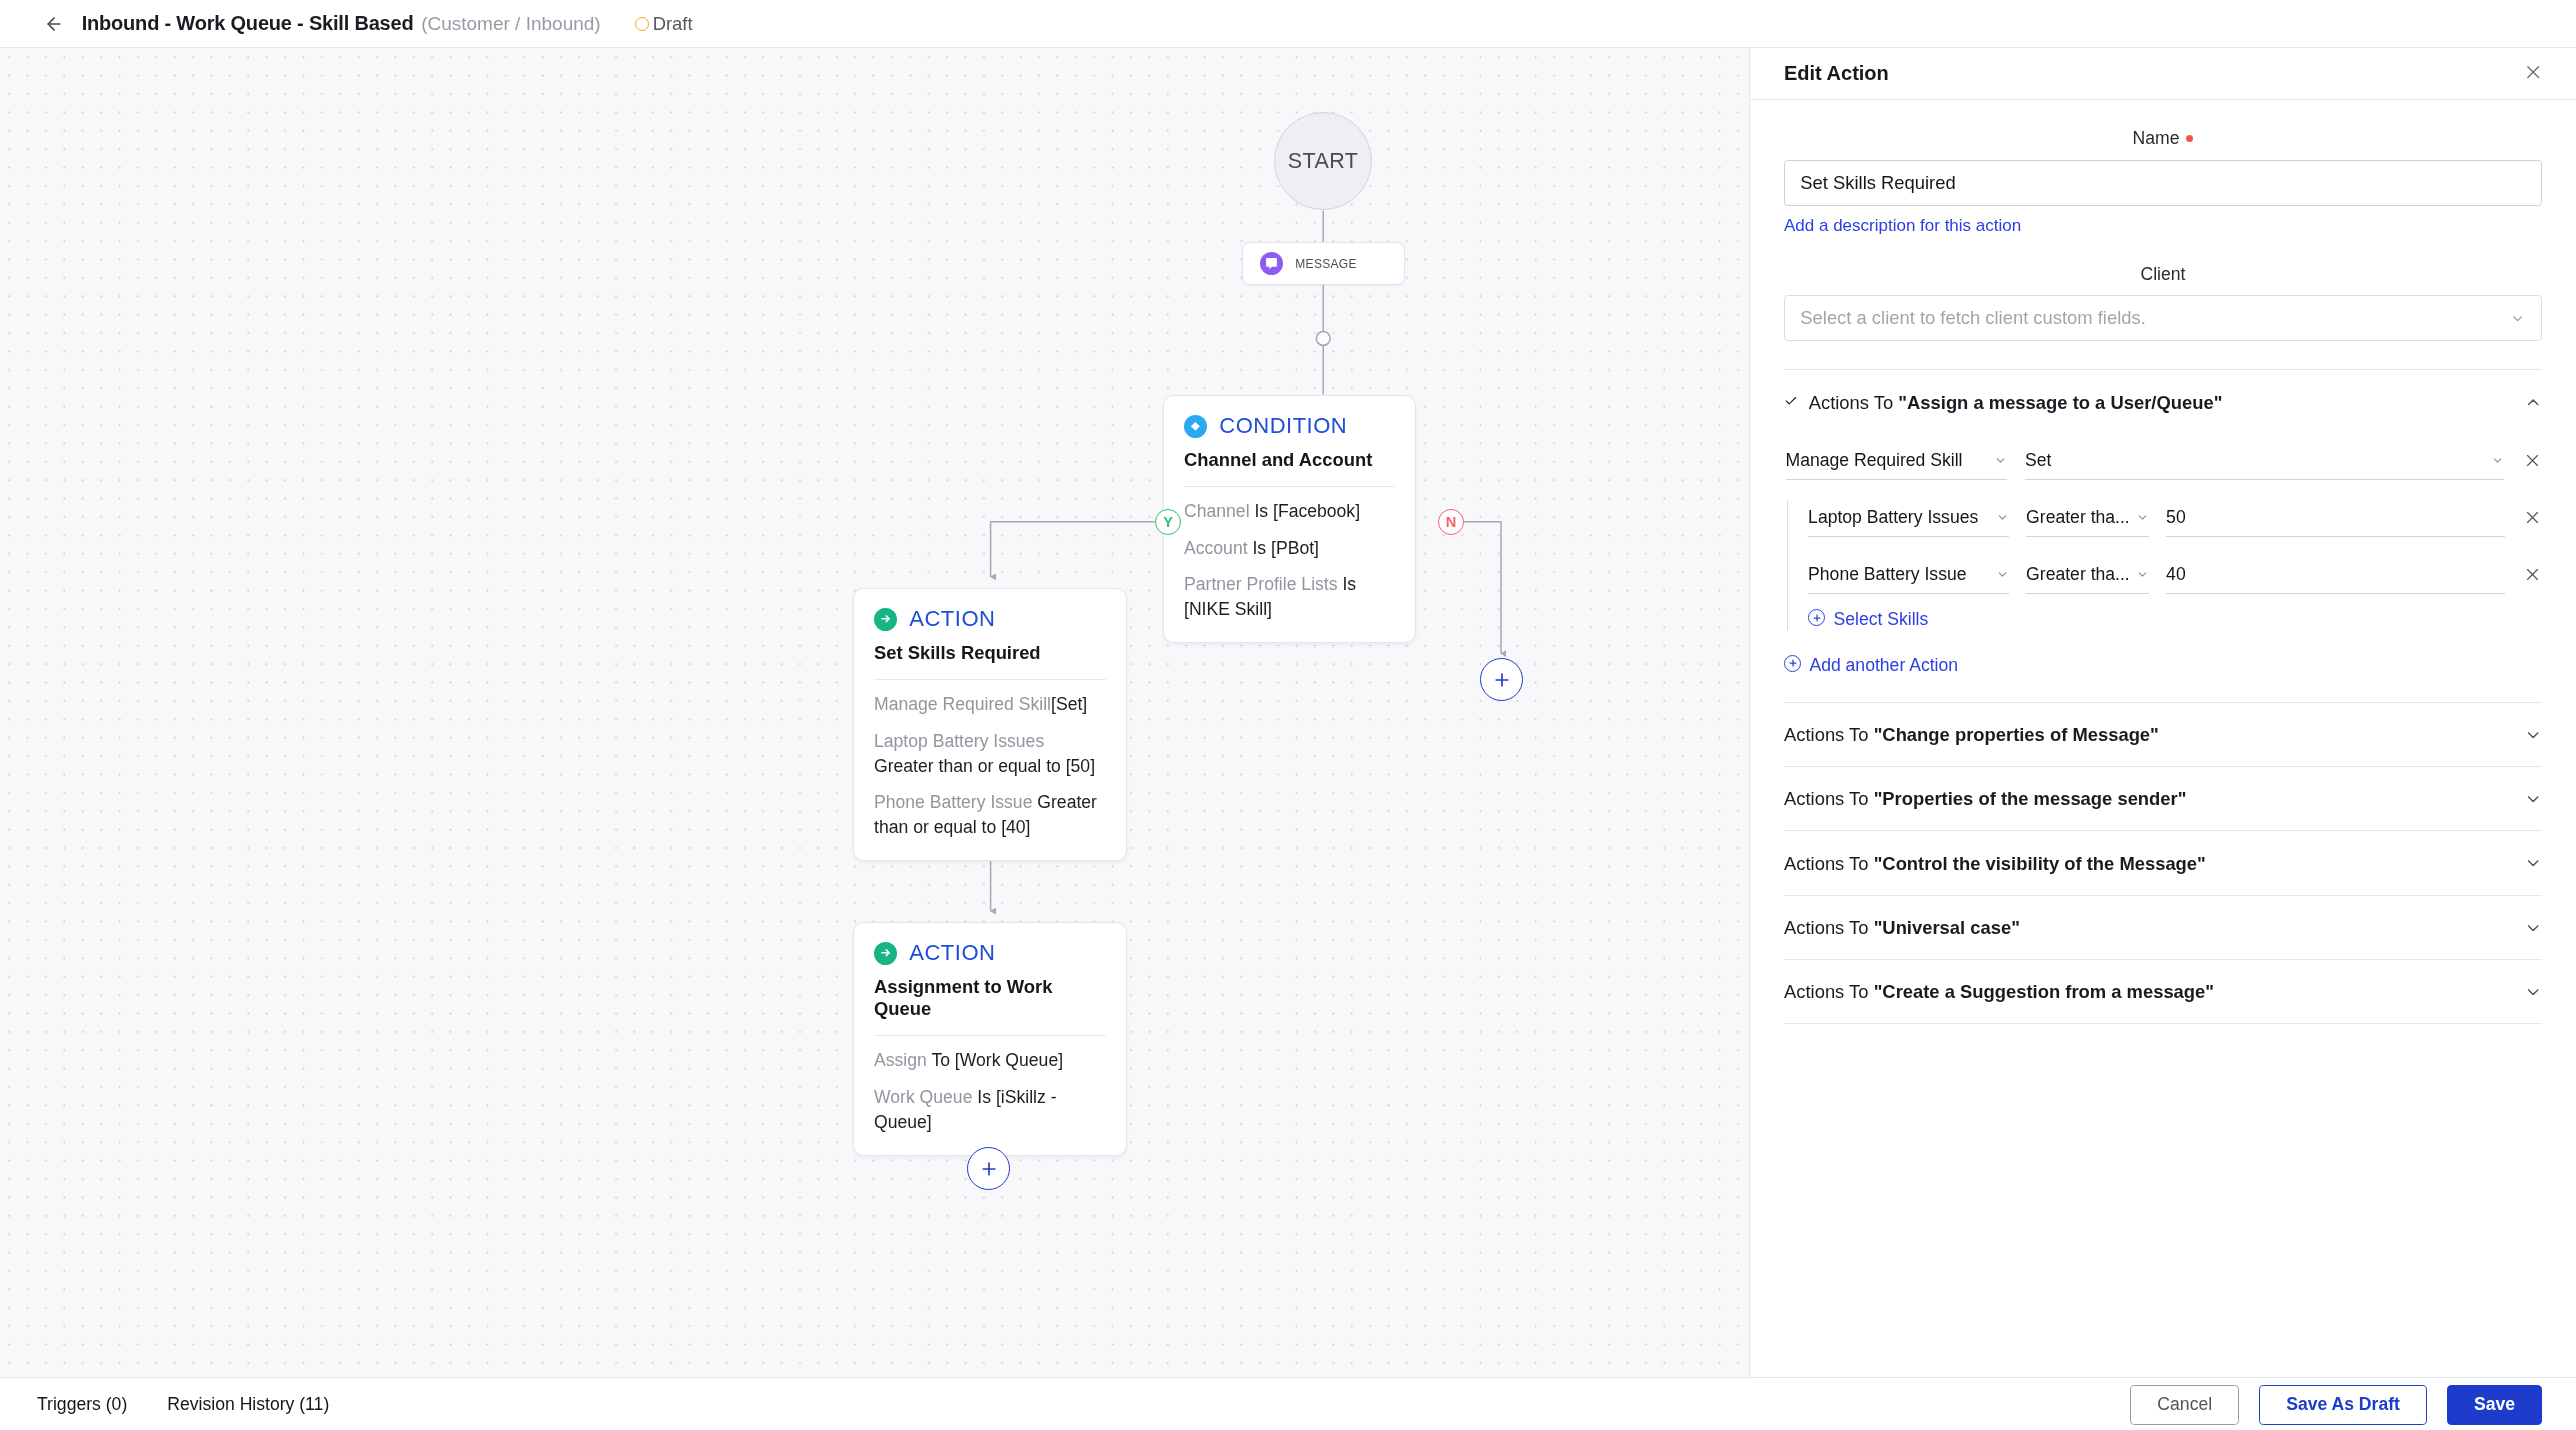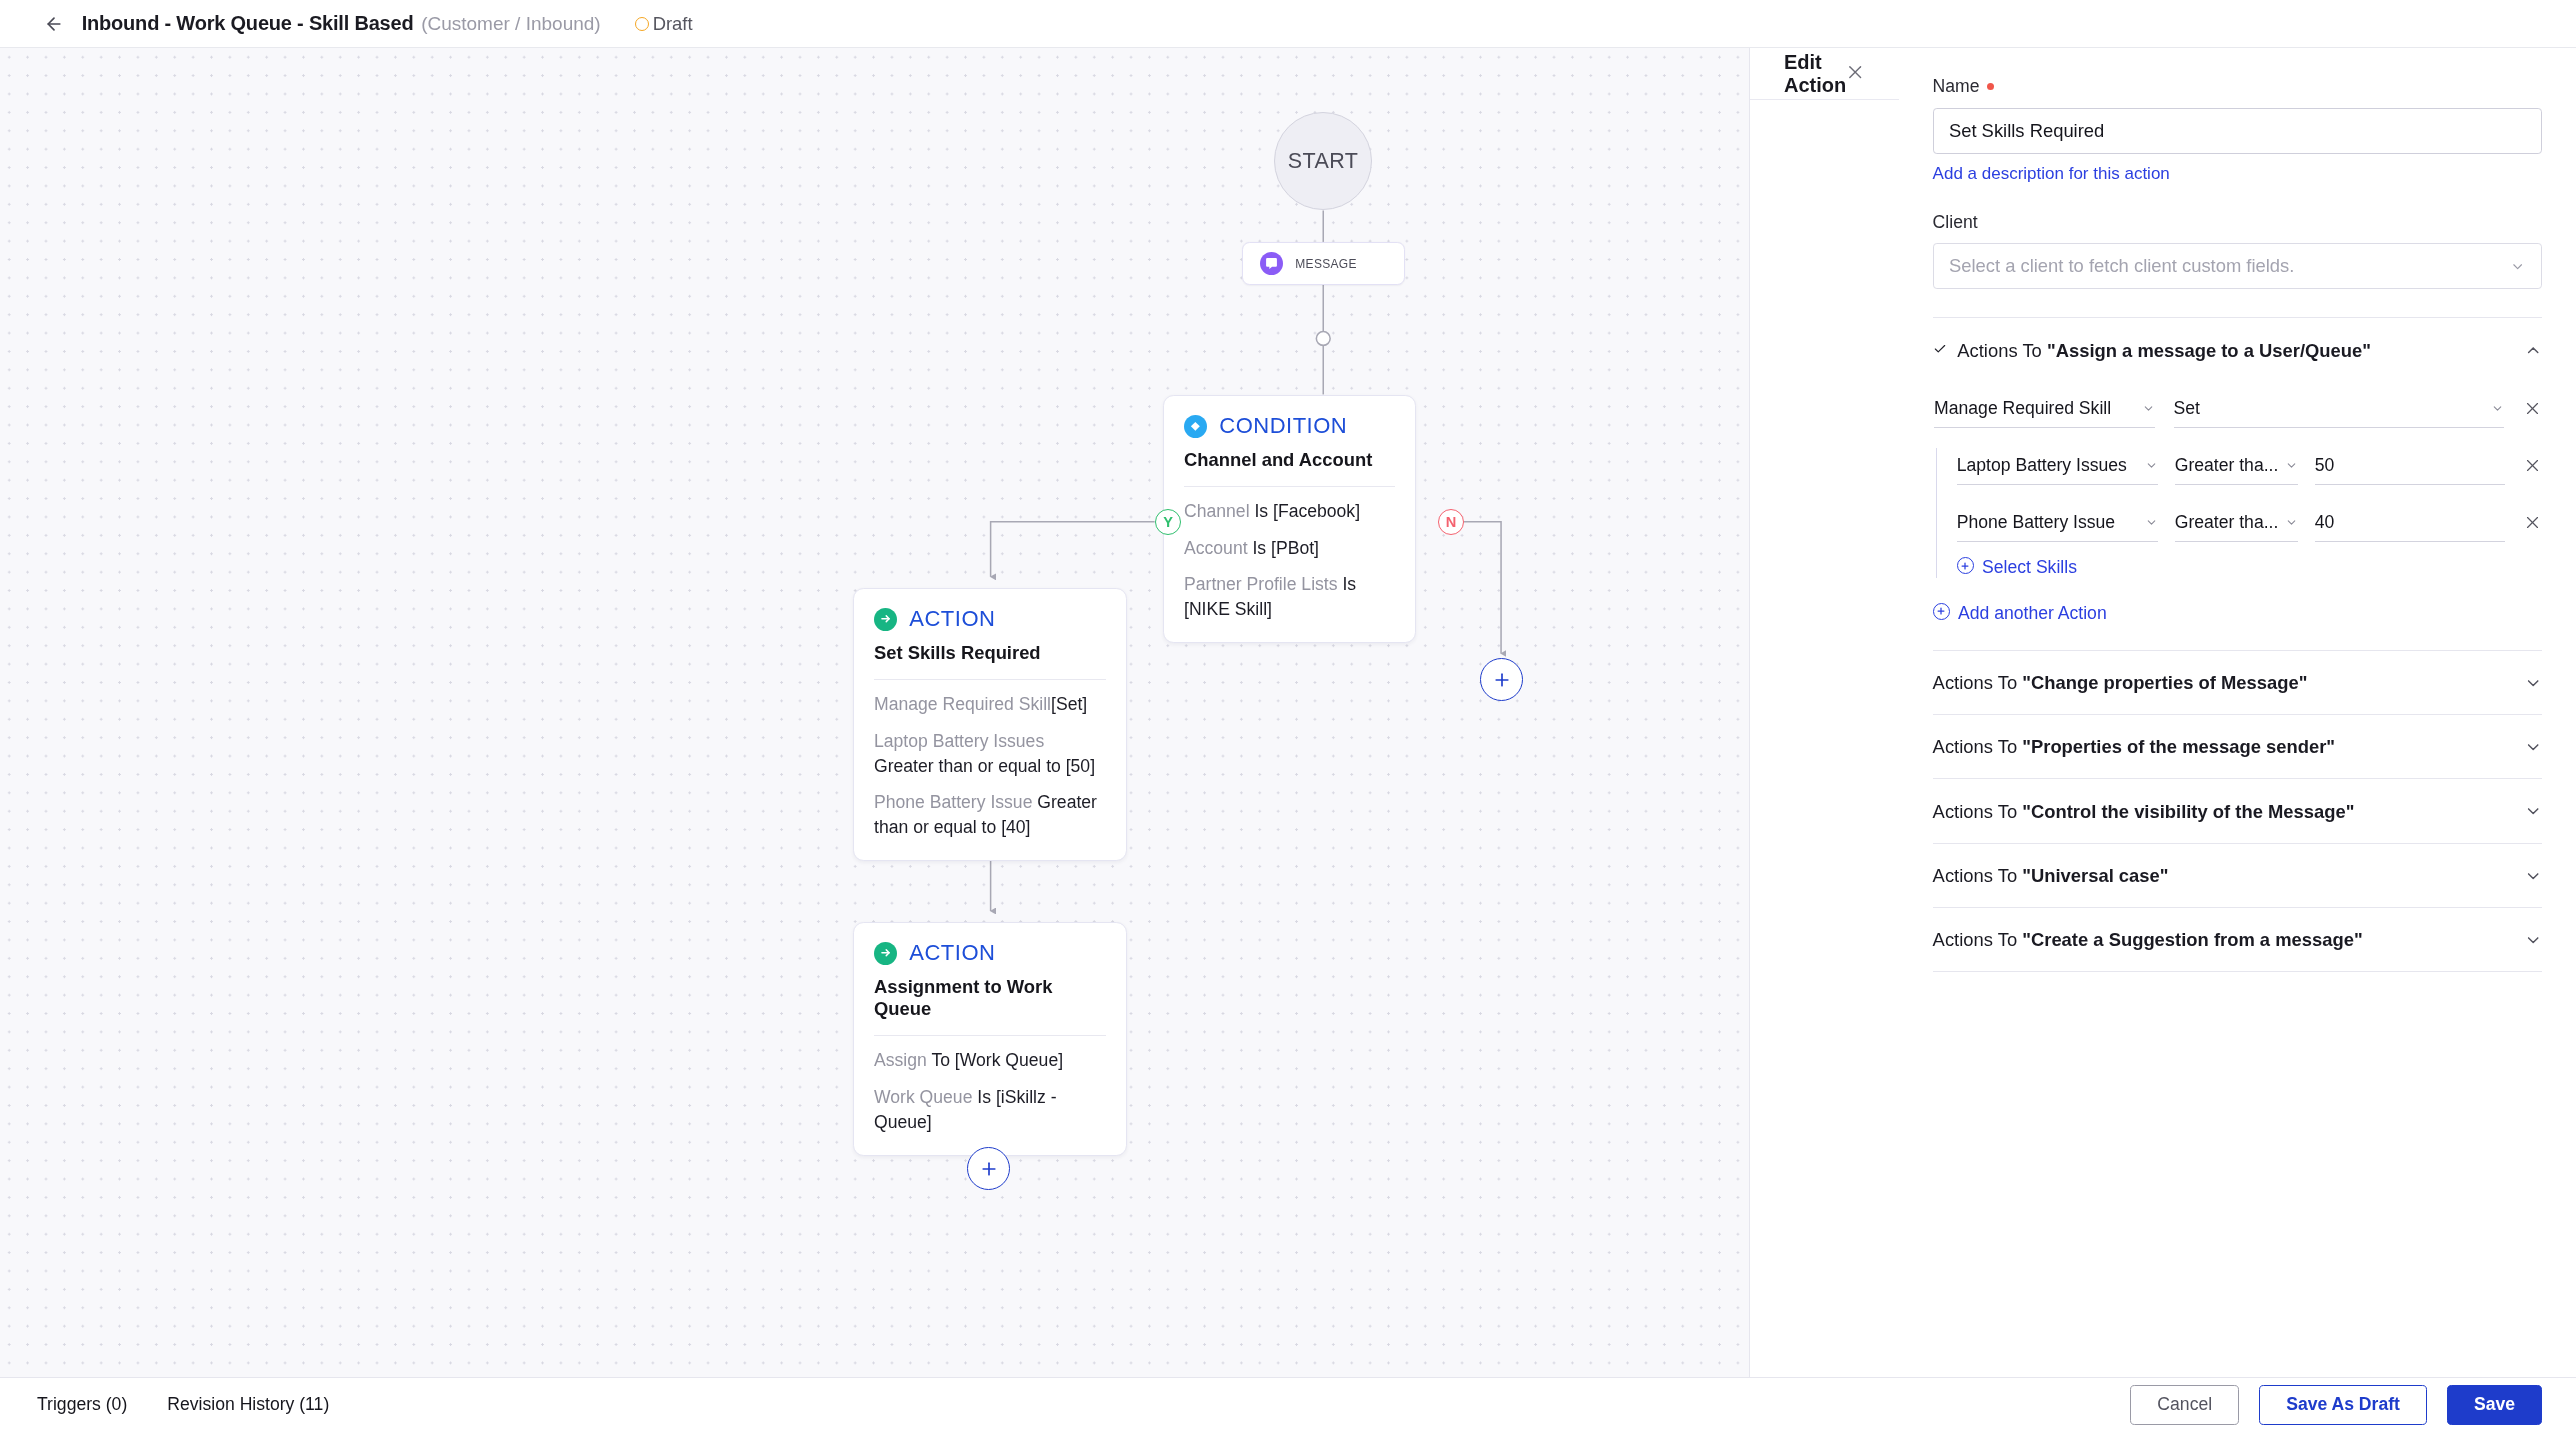--- a/index.html
+++ b/index.html
@@ -112,35 +112,35 @@
     background: #fff; border: 1.7px solid #1e3ccb;
     display: flex; align-items: center; justify-content: center;
     cursor: pointer;
   }
   .plus-btn svg { display: block; }
   .plus-right  { left: 1480px; top: 610px; }
   .plus-bottom { left: 967px; top: 1099px; }
 
   
   .panel {
-    flex: 1 1 auto; background: #fff; display: flex; flex-direction: row;
+    flex: 1 1 auto; background: #fff; display: flex; flex-direction: column;
     border-left: 0.8px solid #e6e6ee; min-width: 0;
   }
   .panel-head {
     height: 52px; flex: 0 0 52px;
     display: flex; align-items: center; justify-content: space-between;
     padding: 0 34px 0 34px;
     border-bottom: 0.8px solid #e9e9f1;
   }
   .panel-title { font-size: 20px; font-weight: 700; color: #18181f; }
   .panel-close { font-size: 23px; color: #6d6d78; cursor: pointer; line-height: 1; font-weight: 300; }
 
   .panel-body { flex: 1 1 auto; overflow: hidden; padding: 0 34px; }
 
-  .field-label { font-size: 17.6px; color: #2b2b33; margin-top: 28px; display: flex; align-items: center; gap: 7px; }
+  .field-label { font-size: 17.6px; color: #2b2b33; margin-top: 28px; display: flex; align-items: center; gap: 7px; justify-content: center; }
   .req-dot { width: 7px; height: 7px; border-radius: 50%; background: #f0564a; display: inline-block; }
 
   .text-input {
     margin-top: 10.7px; height: 46px; width: 100%;
     border: 1.1px solid #cfcfdb; border-radius: 3.8px;
     display: flex; align-items: center; padding: 0 15.3px;
     font-size: 18.4px; color: #15151c; background: #fff;
   }
   .link { font-size: 17px; color: #2b3fe0; margin-top: 10px; display: inline-block; cursor: pointer; }
 

